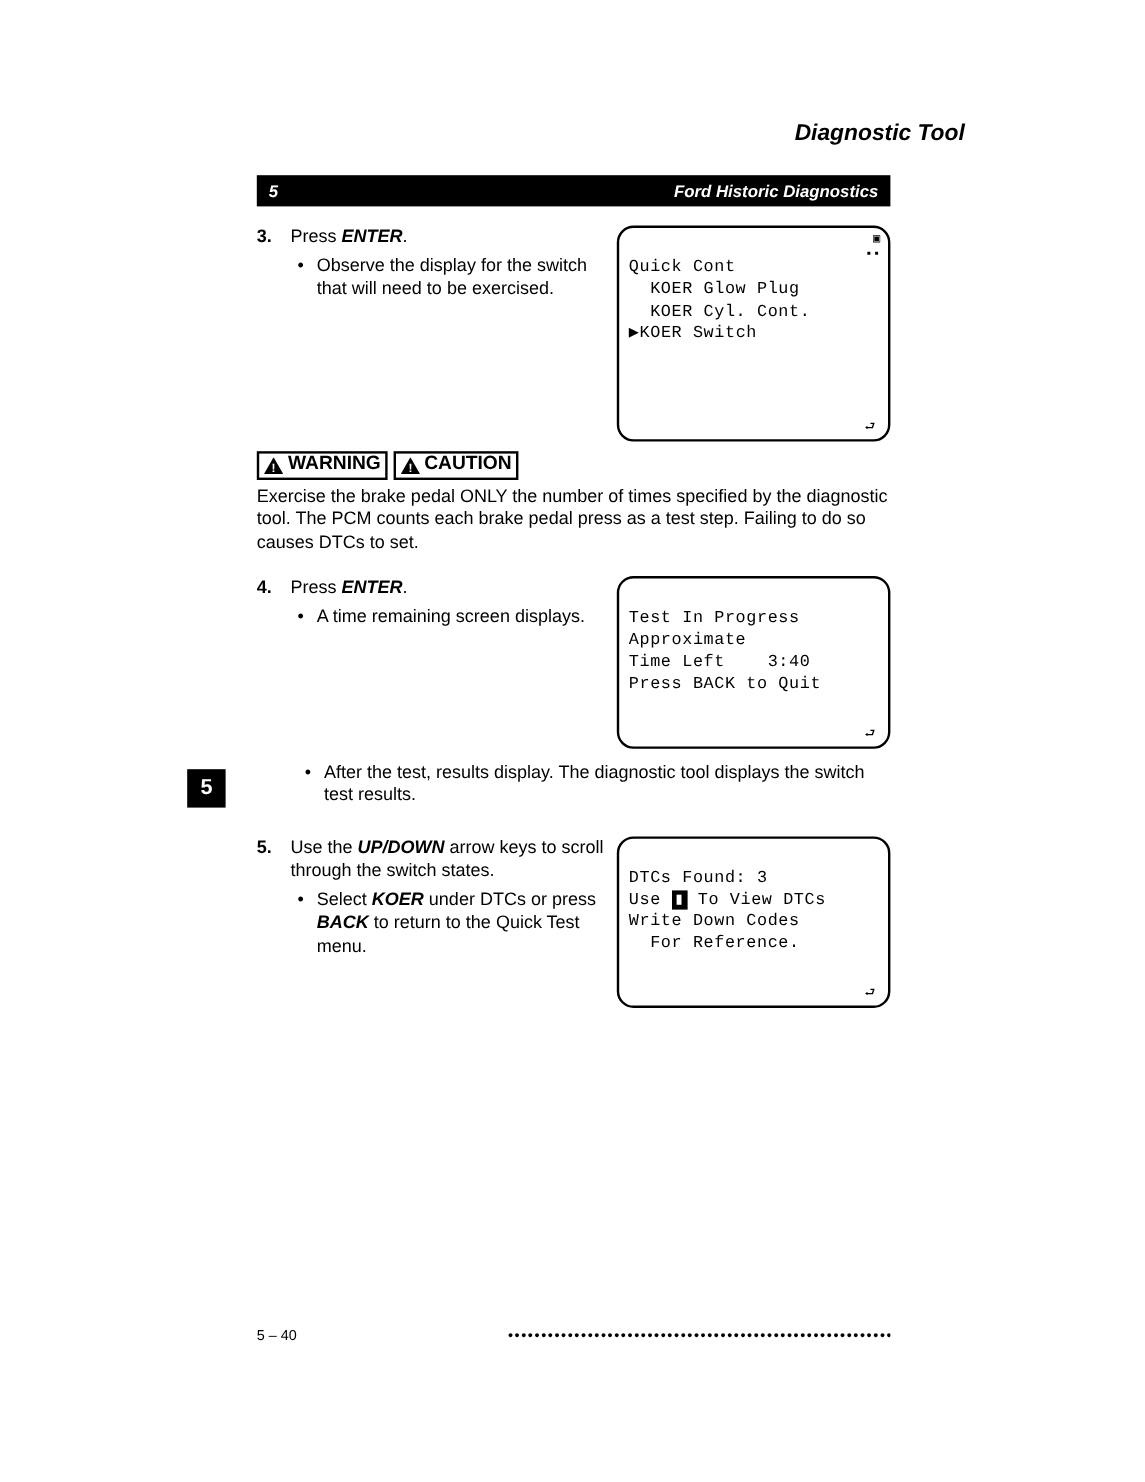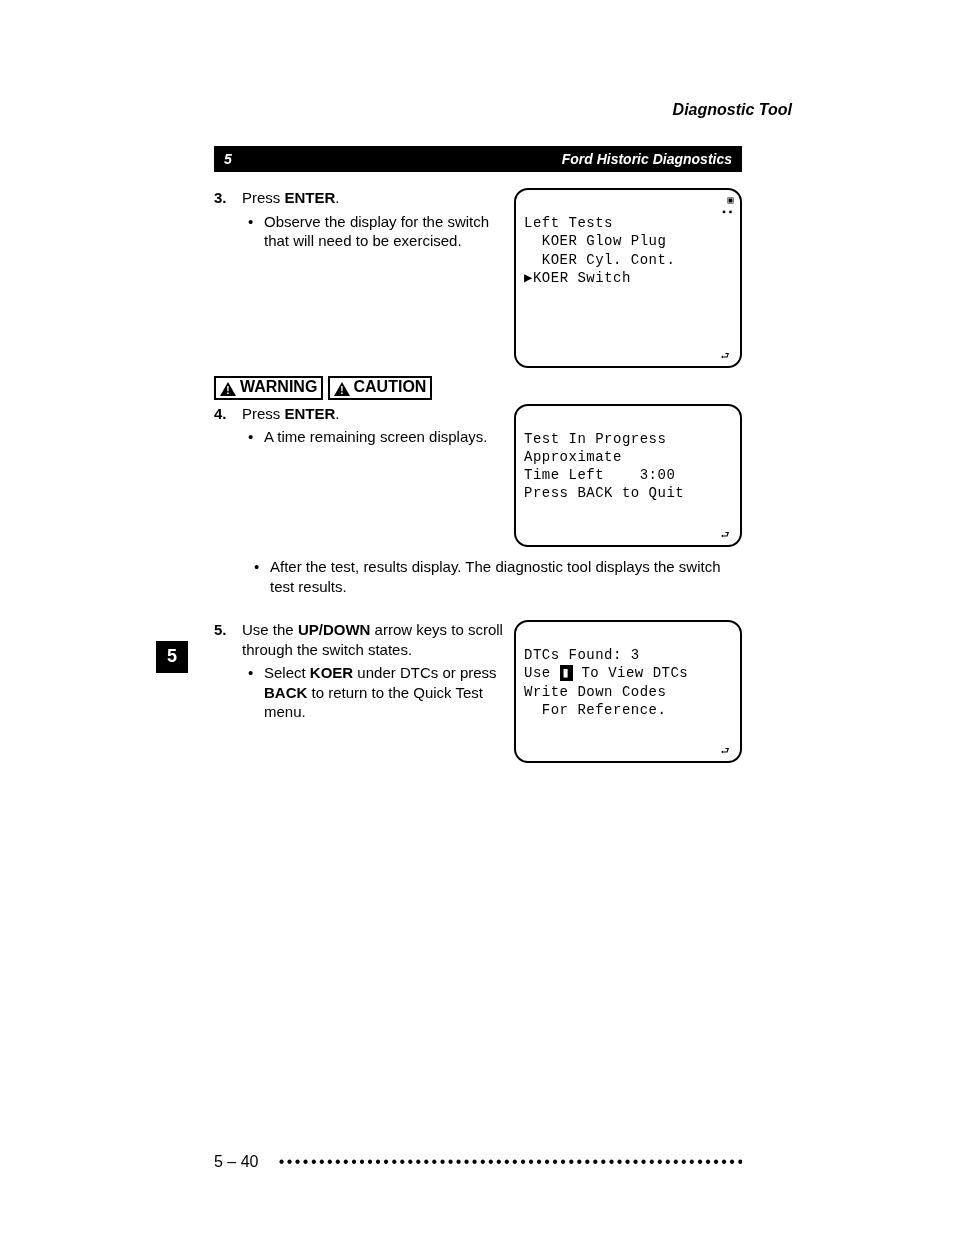--- a/index.html
+++ b/index.html
@@ -15,22 +15,22 @@
     line-height: 1.3;
   }
   .page {
     position: relative;
     width: 954px;
     height: 1235px;
   }
   .side-label {
     position: absolute;
     top: 100px;
-    right: 162px;
-    font-size: 16px;
+    right: 150px;
+    font-size: 19px;
     font-weight: bold;
     font-style: italic;
   }
   .header-bar {
     position: absolute;
     top: 146px;
     left: 214px;
     width: 528px;
     height: 26px;
     background: #000;
@@ -66,21 +66,21 @@
     display: flex;
     gap: 6px;
   }
   .step-num {
     font-weight: bold;
     flex: 0 0 22px;
   }
   .step-text {
     flex: 1;
   }
-  .key { font-weight: bold; }
+  .key { font-weight: bold; font-style: italic; }
 
   .warn-box, .caution-box {
     display: inline-flex;
     align-items: center;
     gap: 4px;
     border: 2px solid #000;
     padding: 1px 4px;
     font-weight: bold;
     font-family: Arial, sans-serif;
     margin: 8px 0 4px 0;
@@ -127,22 +127,22 @@
     font-weight: bold;
     font-size: 18px;
     display: flex;
     align-items: center;
     justify-content: center;
   }
   .footer {
     position: absolute;
     left: 214px;
     width: 528px;
-    top: 1152px;
-    font-size: 16px;
+    top: 1106px;
+    font-size: 12px;
     display: flex;
     justify-content: space-between;
   }
   .bullet {
     display: flex;
     gap: 6px;
   }
   .bullet-dot {
     flex: 0 0 10px;
     padding-left: 6px;
@@ -171,21 +171,21 @@
             <span>Press </span><span class="key">ENTER</span><span>.</span>
             <div class="bullet" style="margin-top:4px;">
               <div class="bullet-dot">•</div>
               <div>Observe the display for the switch that will need to be exercised.</div>
             </div>
           </div>
         </div>
       </div>
       <div class="colR">
         <div class="lcd">
-<span>Left Tests</span>
+<span>Quick Cont</span>
 <span>  KOER Glow Plug</span>
 <span>  KOER Cyl. Cont.</span>
 <span class="rcursor">▶</span><span>KOER Switch</span>
           <span class="barrow ic-up">▣</span>
           <span class="barrow ic-dn">▪▪</span>
           <span class="barrow ic-back">⮐</span>
         </div>
       </div>
     </div>
 
@@ -203,40 +203,41 @@
     
     <div class="caution-box">
       <span class="tri-icon">
         <svg viewBox="0 0 16 14">
             <polygon points="8,0 16,14 0,14" fill="#000"></polygon>
             <text x="8" y="12" text-anchor="middle" fill="#fff" font-size="10" font-family="Arial" font-weight="bold">!</text>
           </svg>
       </span>
       <span>CAUTION</span>
     </div>
+    <div style="margin-bottom:18px;">Exercise the brake pedal ONLY the number of times specified by the diagnostic tool. The PCM counts each brake pedal press as a test step. Failing to do so causes DTCs to set.</div>
 
     
     <div class="row">
       <div class="colL">
         <div class="step">
           <div class="step-num">4.</div>
           <div class="step-text">
             <span>Press </span><span class="key">ENTER</span><span>.</span>
             <div class="bullet" style="margin-top:4px;">
               <div class="bullet-dot">•</div>
               <div>A time remaining screen displays.</div>
             </div>
           </div>
         </div>
       </div>
       <div class="colR">
         <div class="lcd">
 <span>Test In Progress</span>
 <span>Approximate</span>
-<span>Time Left    3:00</span>
+<span>Time Left    3:40</span>
 <span>Press BACK to Quit</span>
           <span class="barrow ic-back">⮐</span>
         </div>
       </div>
     </div>
 
     <div class="bullet" style="margin-top:10px; margin-bottom:24px;">
       <div style="flex:0 0 28px;"></div>
       <div class="bullet-dot">•</div>
       <div>After the test, results display. The diagnostic tool displays the switch test results.</div>

